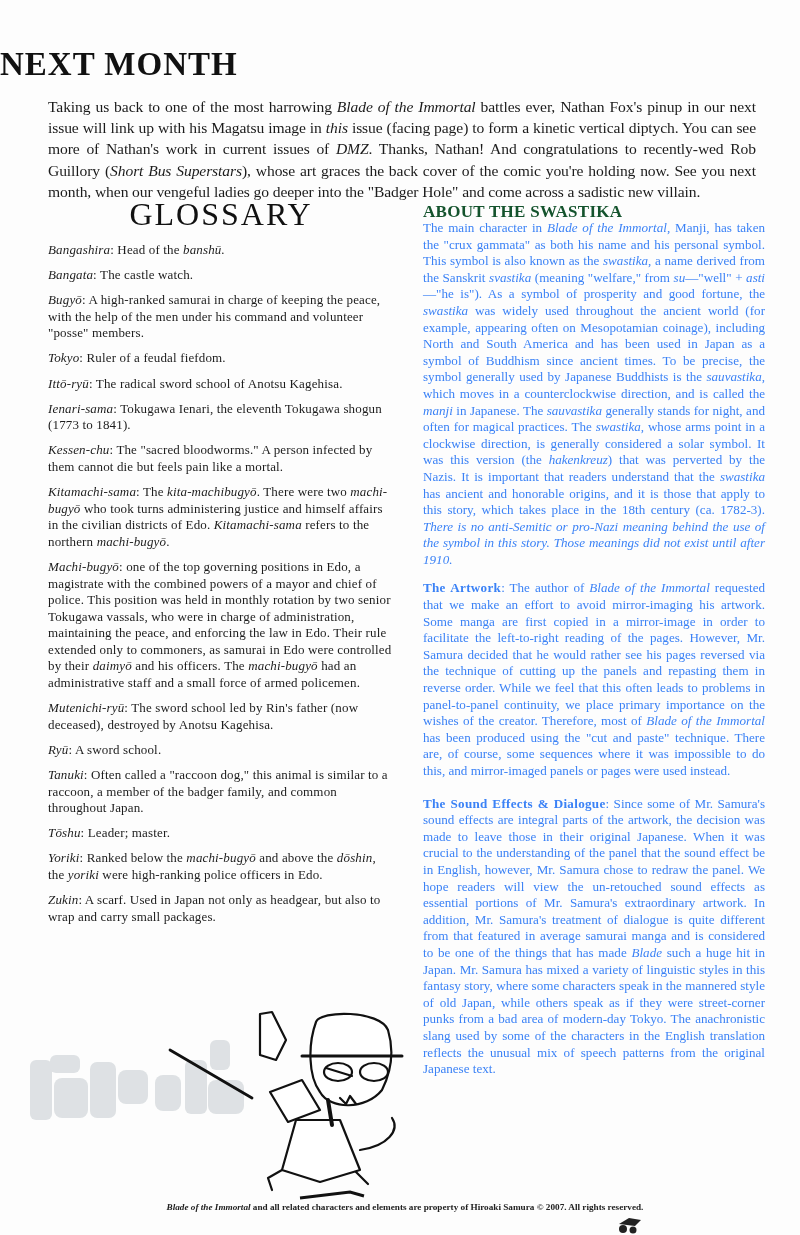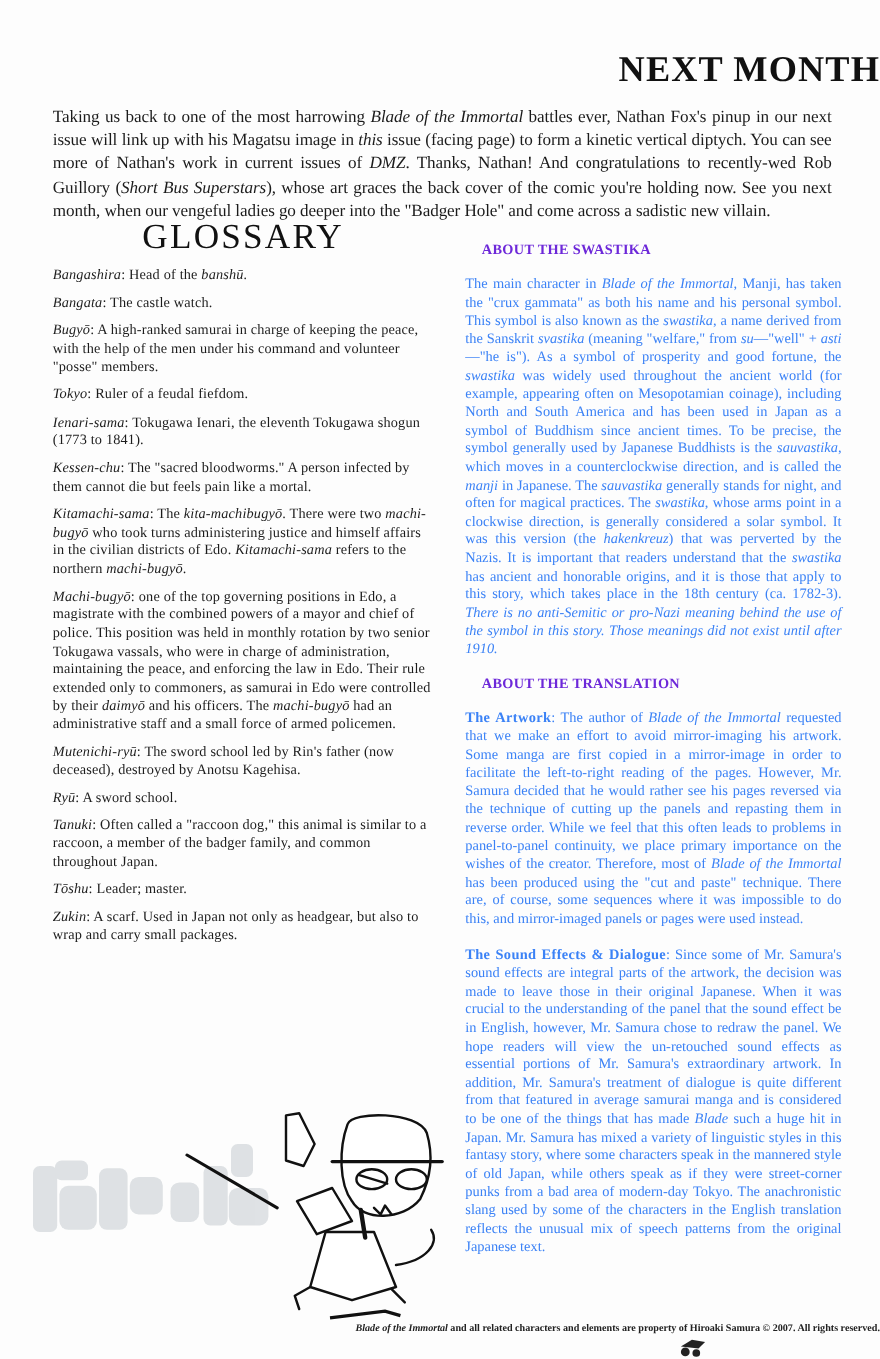--- a/index.html
+++ b/index.html
@@ -1,51 +1,51 @@
 <!DOCTYPE html>
 <html><head>
 <meta charset="utf-8">
 <style>
   html, body { margin: 0; padding: 0; background: #fdfdfd; }
   body { width: 800px; height: 1235px; position: relative; overflow: hidden; color: #1a1a1a; }
   .title-next {
-    position: absolute; left: 0; width: 800px; top: 46px; text-align: right;
+    position: absolute; left: 0; width: 800px; top: 46px; text-align: left;
     font-family: "Liberation Serif", serif; font-weight: bold; font-size: 33px; letter-spacing: 1px;
     color: #111;
   }
   .intro {
     position: absolute; left: 48px; width: 708px; top: 80px;
     font-family: "Liberation Serif", serif; font-size: 15.6px; line-height: 21.4px; text-align: justify;
     letter-spacing: -0.1px; color: #1b1b1b;
   }
   .col-left { position: absolute; left: 48px; width: 346px; top: 196px; }
   .col-right { position: absolute; left: 423px; width: 342px; top: 204px; }
   .glossary-title {
     text-align: center; font-family: "Liberation Serif", serif; font-weight: normal;
     font-size: 32px; letter-spacing: 2px; margin: 0 0 9px 0; color: #111;
   }
   .gloss-entry {
     font-family: "Liberation Serif", serif; font-size: 13px; line-height: 16.6px;
     margin: 0 0 8.5px 0; letter-spacing: 0.15px; color: #1c1c1c;
   }
   .term { font-style: italic; }
   .section-head {
-    font-family: "Liberation Serif", serif; font-weight: bold; font-size: 13px;
-    letter-spacing: 0.3px; margin: 15px; line-height: 16px; color: #6d28d9;
+    font-family: "Liberation Serif", serif; font-weight: bold; font-size: 17px;
+    letter-spacing: 0.3px; margin: 0; line-height: 16px; color: #14532d;
   }
   .body-para {
     font-family: "Liberation Serif", serif; font-size: 13.1px; line-height: 16.6px;
     text-align: justify; margin: 0; color: #3b82f6;
   }
   .body-para .lead { font-weight: bold; letter-spacing: 0.3px; }
   .gap-translation { margin-top: 12px; }
   .gap-sfx { margin-top: 16px; }
   .illustration { position: absolute; left: 20px; top: 1000px; width: 390px; height: 200px; }
   .footer {
-    position: absolute; left: 0; width: 800px; top: 1202px; text-align: right;
+    position: absolute; left: 0; width: 800px; top: 1202px; text-align: center;
     font-family: "Liberation Serif", serif; font-size: 9.2px; font-weight: bold; color: #222;
     padding-left: 10px; box-sizing: border-box;
   }
   .footer i { font-style: italic; }
   .watermark {
     position: absolute; right: 4px; top: 1214px; display: flex; align-items: flex-start; gap: 4px;
     font-family: "DejaVu Sans Mono", monospace; font-size: 20px; color: #333; flex-direction: column;
   }
 </style>
 </head>
@@ -54,39 +54,40 @@
 <div class="title-next">NEXT MONTH</div>
 <p class="intro"><span>Taking us back to one of the most harrowing </span><i>Blade of the Immortal</i><span> battles ever, Nathan Fox's pinup in our next issue will link up with his Magatsu image in </span><i>this</i><span> issue (facing page) to form a kinetic vertical diptych. You can see more of Nathan's work in current issues of </span><i>DMZ</i><span>. Thanks, Nathan! And congratulations to recently-wed Rob Guillory (</span><i>Short Bus Superstars</i><span>), whose art graces the back cover of the comic you're holding now. See you next month, when our vengeful ladies go deeper into the "Badger Hole" and come across a sadistic new villain.</span></p>
 
 <div class="col-left">
   <div class="glossary-title">GLOSSARY</div>
   <div id="glossary-list">
       <p class="gloss-entry"><span class="term">Bangashira</span>: <span>Head of the </span><i>banshū.</i></p>
       <p class="gloss-entry"><span class="term">Bangata</span>: <span>The castle watch.</span></p>
       <p class="gloss-entry"><span class="term">Bugyō</span>: <span>A high-ranked samurai in charge of keeping the peace, with the help of the men under his command and volunteer "posse" members.</span></p>
       <p class="gloss-entry"><span class="term">Tokyo</span>: <span>Ruler of a feudal fiefdom.</span></p>
+      <p class="gloss-entry"><span class="term">Ittō-ryū</span>: <span>The radical sword school of Anotsu Kagehisa.</span></p>
       <p class="gloss-entry"><span class="term">Ienari-sama</span>: <span>Tokugawa Ienari, the eleventh Tokugawa shogun (1773 to 1841).</span></p>
       <p class="gloss-entry"><span class="term">Kessen-chu</span>: <span>The "sacred bloodworms." A person infected by them cannot die but feels pain like a mortal.</span></p>
       <p class="gloss-entry"><span class="term">Kitamachi-sama</span>: <span>The </span><i>kita-machibugyō</i><span>. There were two </span><i>machi-bugyō</i><span> who took turns administering justice and himself affairs in the civilian districts of Edo. </span><i>Kitamachi-sama</i><span> refers to the northern </span><i>machi-bugyō</i><span>.</span></p>
       <p class="gloss-entry"><span class="term">Machi-bugyō</span>: <span>one of the top governing positions in Edo, a magistrate with the combined powers of a mayor and chief of police. This position was held in monthly rotation by two senior Tokugawa vassals, who were in charge of administration, maintaining the peace, and enforcing the law in Edo. Their rule extended only to commoners, as samurai in Edo were controlled by their </span><i>daimyō</i><span> and his officers. The </span><i>machi-bugyō</i><span> had an administrative staff and a small force of armed policemen.</span></p>
       <p class="gloss-entry"><span class="term">Mutenichi-ryū</span>: <span>The sword school led by Rin's father (now deceased), destroyed by Anotsu Kagehisa.</span></p>
       <p class="gloss-entry"><span class="term">Ryū</span>: <span>A sword school.</span></p>
       <p class="gloss-entry"><span class="term">Tanuki</span>: <span>Often called a "raccoon dog," this animal is similar to a raccoon, a member of the badger family, and common throughout Japan.</span></p>
       <p class="gloss-entry"><span class="term">Tōshu</span>: <span>Leader; master.</span></p>
+      <p class="gloss-entry"><span class="term">Yoriki</span>: <span>Ranked below the </span><i>machi-bugyō</i><span> and above the </span><i>dōshin</i><span>, the </span><i>yoriki</i><span> were high-ranking police officers in Edo.</span></p>
       <p class="gloss-entry"><span class="term">Zukin</span>: <span>A scarf. Used in Japan not only as headgear, but also to wrap and carry small packages.</span></p>
     </div>
 </div>
 
 <div class="col-right">
   <div>
     <p class="section-head">ABOUT THE SWASTIKA</p>
     <p class="body-para"><span>The main character in </span><i>Blade of the Immortal</i><span>, Manji, has taken the "crux gammata" as both his name and his personal symbol. This symbol is also known as the </span><i>swastika</i><span>, a name derived from the Sanskrit </span><i>svastika</i><span> (meaning "welfare," from </span><i>su</i><span>—"well" + </span><i>asti</i><span>—"he is"). As a symbol of prosperity and good fortune, the </span><i>swastika</i><span> was widely used throughout the ancient world (for example, appearing often on Mesopotamian coinage), including North and South America and has been used in Japan as a symbol of Buddhism since ancient times. To be precise, the symbol generally used by Japanese Buddhists is the </span><i>sauvastika</i><span>, which moves in a counterclockwise direction, and is called the </span><i>manji</i><span> in Japanese. The </span><i>sauvastika</i><span> generally stands for night, and often for magical practices. The </span><i>swastika</i><span>, whose arms point in a clockwise direction, is generally considered a solar symbol. It was this version (the </span><i>hakenkreuz</i><span>) that was perverted by the Nazis. It is important that readers understand that the </span><i>swastika</i><span> has ancient and honorable origins, and it is those that apply to this story, which takes place in the 18th century (ca. 1782-3). </span><i>There is no anti-Semitic or pro-Nazi meaning behind the use of the symbol in this story. Those meanings did not exist until after 1910.</i></p>
   </div>
   <div class="gap-translation">
-    <p class="section-head">ABOUT THE TRANSLATION</p>
     <p class="body-para"><span class="lead">The Artwork</span><span><span>: The author of </span><i>Blade of the Immortal</i><span> requested that we make an effort to avoid mirror-imaging his artwork. Some manga are first copied in a mirror-image in order to facilitate the left-to-right reading of the pages. However, Mr. Samura decided that he would rather see his pages reversed via the technique of cutting up the panels and repasting them in reverse order. While we feel that this often leads to problems in panel-to-panel continuity, we place primary importance on the wishes of the creator. Therefore, most of </span><i>Blade of the Immortal</i><span> has been produced using the "cut and paste" technique. There are, of course, some sequences where it was impossible to do this, and mirror-imaged panels or pages were used instead.</span></span></p>
     <p class="body-para gap-sfx"><span class="lead">The Sound Effects &amp; Dialogue</span><span><span>: Since some of Mr. Samura's sound effects are integral parts of the artwork, the decision was made to leave those in their original Japanese. When it was crucial to the understanding of the panel that the sound effect be in English, however, Mr. Samura chose to redraw the panel. We hope readers will view the un-retouched sound effects as essential portions of Mr. Samura's extraordinary artwork. In addition, Mr. Samura's treatment of dialogue is quite different from that featured in average samurai manga and is considered to be one of the things that has made </span><i>Blade</i><span> such a huge hit in Japan. Mr. Samura has mixed a variety of linguistic styles in this fantasy story, where some characters speak in the mannered style of old Japan, while others speak as if they were street-corner punks from a bad area of modern-day Tokyo. The anachronistic slang used by some of the characters in the English translation reflects the unusual mix of speech patterns from the original Japanese text.</span></span></p>
   </div>
 </div>
 
 <svg class="illustration" viewBox="0 0 390 200" xmlns="http://www.w3.org/2000/svg">
   <g fill="#d9dde0" opacity="0.85">
     <rect x="10" y="60" width="22" height="60" rx="6"></rect>
     <rect x="30" y="55" width="30" height="18" rx="6"></rect>
     <rect x="34" y="78" width="34" height="40" rx="8"></rect>

